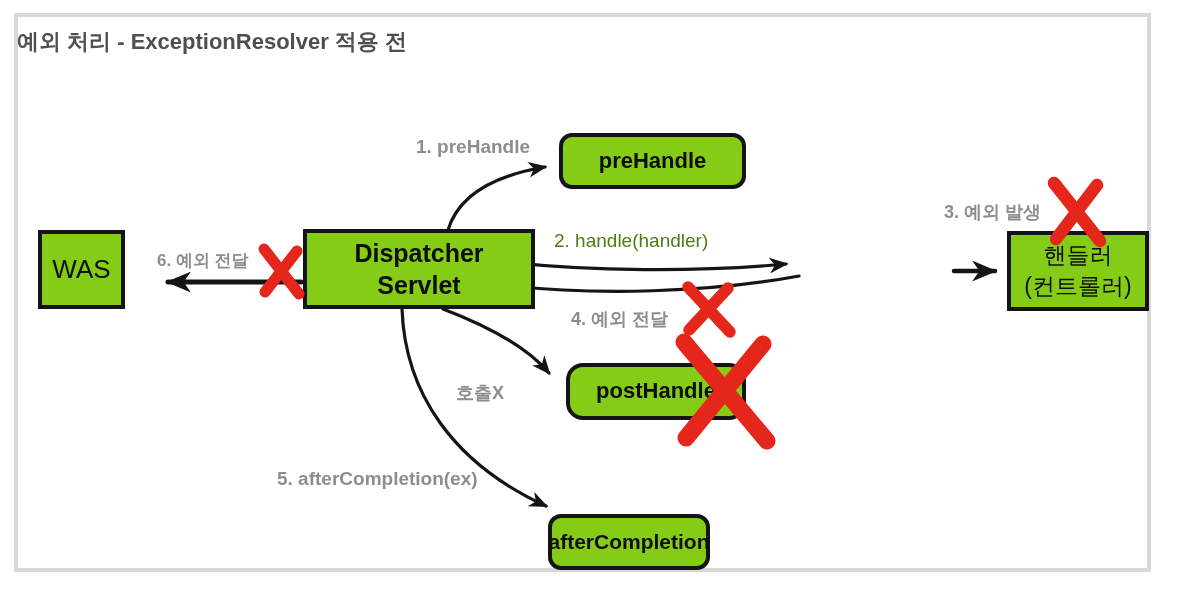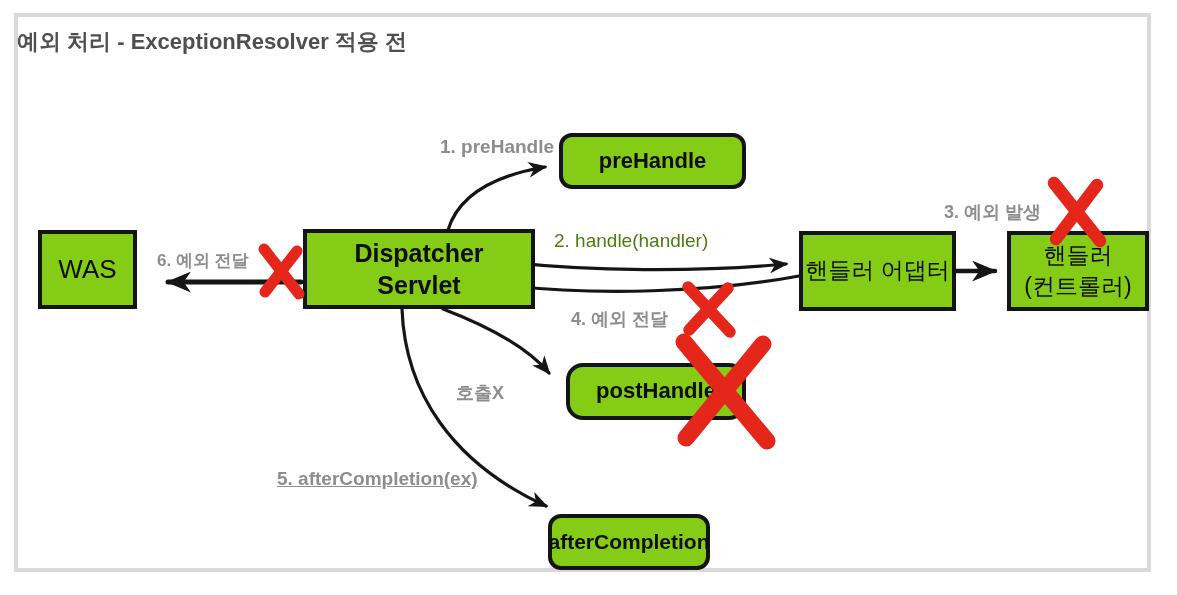--- a/index.html
+++ b/index.html
@@ -22,37 +22,37 @@
   #arrow-layer{z-index:1;}
   #xmark-layer{z-index:4;pointer-events:none;}
   .box{
     position:absolute;box-sizing:border-box;z-index:2;
     background:#84cc16;border:4px solid #141414;
     display:flex;flex-direction:column;align-items:center;justify-content:center;
     text-align:center;color:#0d0d0d;line-height:1.3;
   }
   .box.round{border-radius:13px;}
   .box.bold{font-weight:bold;}
-  #node-was{left:38px;top:230px;width:99px;height:79px;font-size:26px;font-weight:400;}
+  #node-was{left:38px;top:230px;width:87px;height:79px;font-size:26px;font-weight:400;}
   #node-dispatcher{left:303px;top:229px;width:232px;height:80px;font-size:25px;font-weight:bold;}
   #node-prehandle{left:559px;top:133px;width:187px;height:56px;font-size:22px;}
   #node-handler-adapter{left:799px;top:231px;width:157px;height:80px;font-size:23px;font-weight:400;}
   #node-handler{left:1007px;top:231px;width:142px;height:80px;font-size:23px;font-weight:400;line-height:1.35;align-items:center;}
   #node-posthandle{left:566px;top:363px;width:180px;height:57px;font-size:22px;border-radius:17px;}
   #node-aftercompletion{left:548px;top:514px;width:162px;height:56px;font-size:21px;}
   .lbl{
     position:absolute;z-index:3;color:#8d8d8d;font-weight:bold;white-space:nowrap;
   }
-  #label-step1{left:416px;top:136px;font-size:19px;margin-left:24px;}
+  #label-step1{left:416px;top:136px;font-size:19px;}
   #label-step2{left:554px;top:230px;font-size:19px;font-weight:400;color:#4d7c0f;}
   #label-step3{left:944px;top:200px;font-size:18px;}
   #label-step4{left:571px;top:307px;font-size:18px;}
   #label-step6{left:157px;top:249px;font-size:17px;}
   #label-no-call{left:456px;top:381px;font-size:18px;}
-  #label-step5{left:277px;top:468px;font-size:19px;text-decoration:underline;}
+  #label-step5{left:277px;top:468px;font-size:19px;}
   .arrow{stroke:#151515;fill:none;stroke-linecap:round;}
   .xstroke{stroke:#e5261b;fill:none;stroke-linecap:round;}
 </style>
 </head>
 <body>
 
 <div id="stage">
 
   <div id="canvas-border"></div>
 
@@ -82,23 +82,20 @@
 
   <div class="box" id="node-dispatcher">
     <span>Dispatcher</span>
     <span>Servlet</span>
   </div>
 
   <div class="box round bold" id="node-prehandle">
     <span>preHandle</span>
   </div>
 
-  <div class="box" id="node-handler-adapter">
-    <span>핸들러 어댑터</span>
-  </div>
 
   <div class="box" id="node-handler">
     <span>핸들러</span>
     <span>(컨트롤러)</span>
   </div>
 
   <div class="box round bold" id="node-posthandle">
     <span>postHandle</span>
   </div>
 

